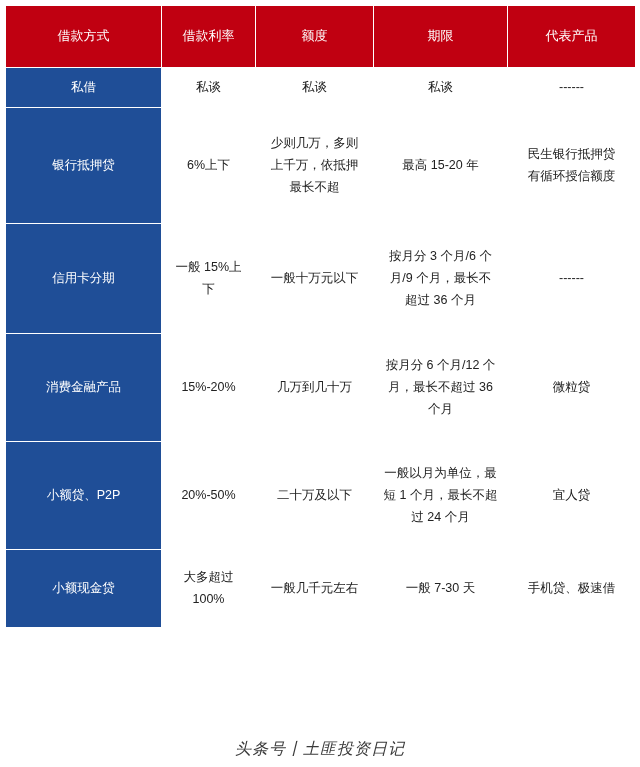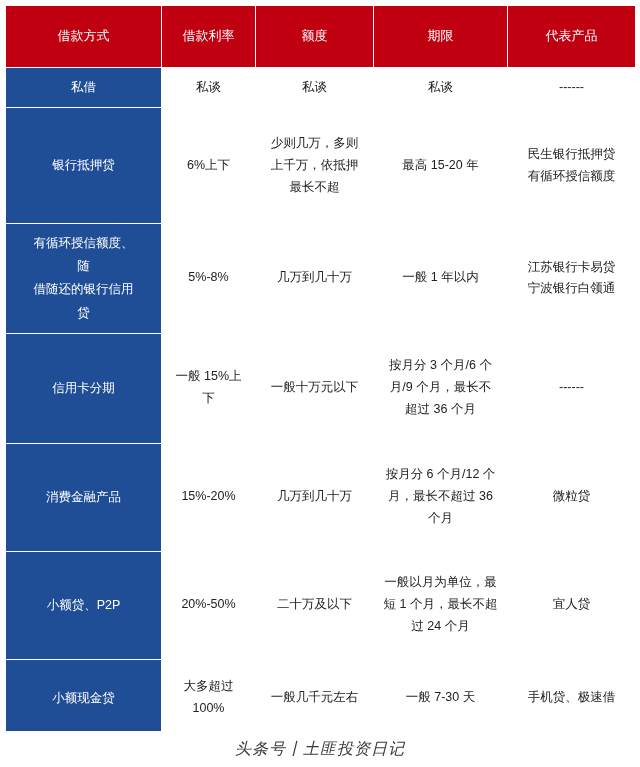--- a/index.html
+++ b/index.html
@@ -126,33 +126,20 @@
           <span>上千万，依抵押</span>
           <span>最长不超</span>
         </td>
         <td class="value">最高 15-20 年</td>
         <td class="value cell-lines">
           <span>民生银行抵押贷</span>
           <span>有循环授信额度</span>
         </td>
       </tr>
 
-      <tr class="r2">
-        <td class="label cell-lines">
-          <span>有循环授信额度、随</span>
-          <span>借随还的银行信用贷</span>
-        </td>
-        <td class="value">5%-8%</td>
-        <td class="value">几万到几十万</td>
-        <td class="value">一般 1 年以内</td>
-        <td class="value cell-lines">
-          <span>江苏银行卡易贷</span>
-          <span>宁波银行白领通</span>
-        </td>
-      </tr>
 
       <tr class="r3">
         <td class="label">信用卡分期</td>
         <td class="value cell-lines">
           <span>一般 15%上</span>
           <span>下</span>
         </td>
         <td class="value">一般十万元以下</td>
         <td class="value cell-lines">
           <span>按月分 3 个月/6 个</span>

